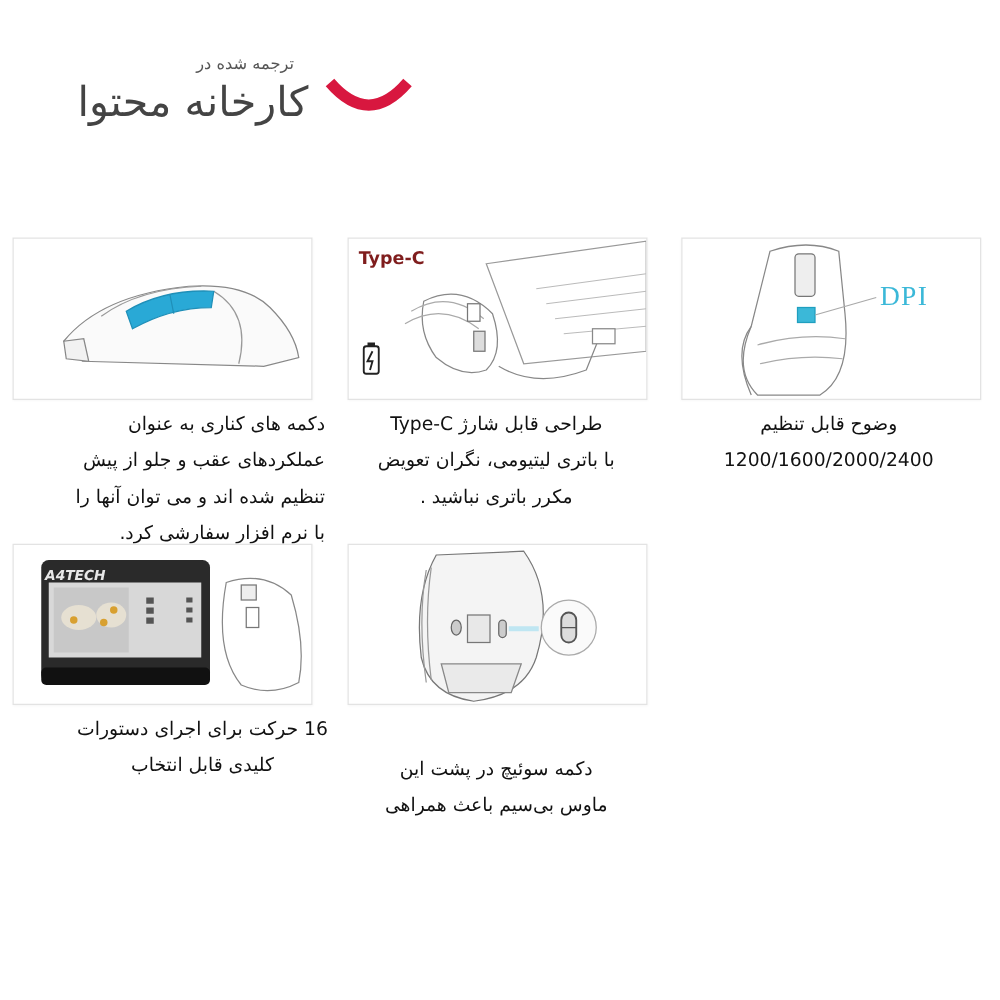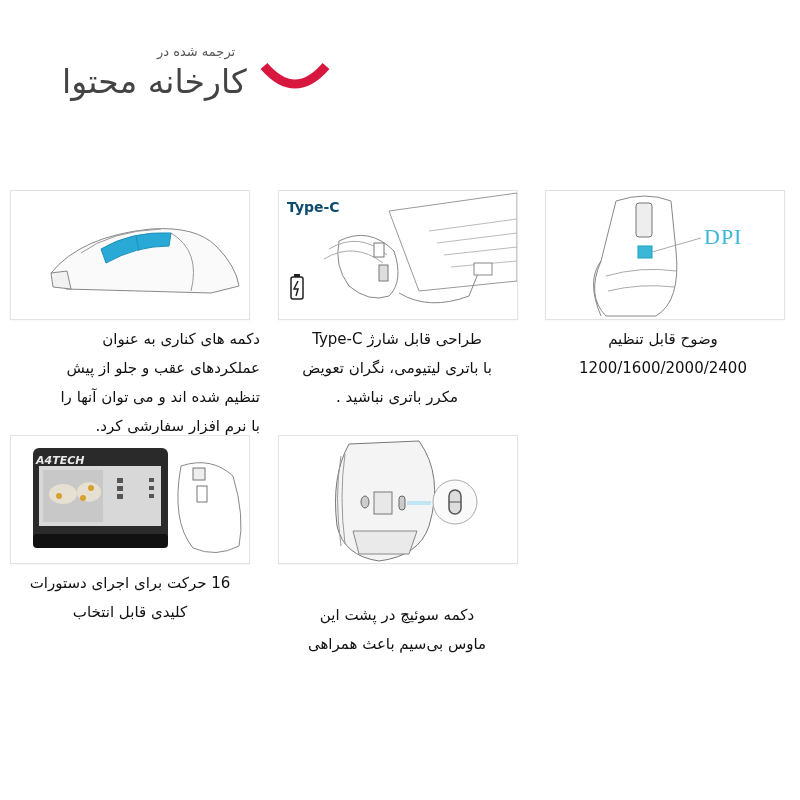--- a/index.html
+++ b/index.html
@@ -10,21 +10,21 @@
   .logo { position:absolute; left:30px; top:40px; width:260px; height:70px;margin-left:32px; }
   .logo-sub { position:absolute; left:95px; top:4px; font-size:13px; color:#555; direction:rtl; white-space:nowrap; }
   .logo-main { position:absolute; left:0; top:22px; font-size:33px; color:#444; direction:rtl; white-space:nowrap; letter-spacing:1px; }
   .logo-arc { position:absolute; left:198px; top:20px; width:70px; height:30px; }
 
   
   .card { position:absolute; width:238px; background:#fff; border:1px solid #e3e3e3; box-shadow:0 1px 2px rgba(0,0,0,0.04); overflow:hidden; }
   .card svg { position:absolute; left:0; top:0; }
   .caption { position:absolute; width:260px; text-align:center; direction:rtl; font-size:15px; line-height:29px; color:#111; }
 
-  .type-c-label { position:absolute; left:8px; top:8px; font-weight:bold; font-size:14px; color:#0c4a6e; font-family:"DejaVu Sans", sans-serif; }
+  .type-c-label { position:absolute; left:8px; top:8px; font-weight:bold; font-size:14px; color:#7f1d1d; font-family:"DejaVu Sans", sans-serif; }
   .dpi-label { position:absolute; left:158px; top:33px; font-size:22px; color:#3bb8d8; font-family:Liberation Serif, serif; letter-spacing:1px; }
   .brand-label { position:absolute; left:25px; top:18px; font-size:11px; font-weight:bold; color:#e8e8e8; font-style:italic; font-family:"DejaVu Sans", sans-serif; }
 </style>
 </head>
 <body>
 
 <div class="logo">
   <div class="logo-sub">ترجمه شده در</div>
   <div class="logo-main">کارخانه محتوا</div>
   <svg class="logo-arc" viewBox="0 0 70 30">
@@ -105,21 +105,21 @@
     <rect x="138" y="42" width="5" height="4" fill="#555"></rect>
     <rect x="138" y="50" width="5" height="4" fill="#555"></rect>
     <rect x="138" y="58" width="5" height="4" fill="#555"></rect>
     <rect x="22" y="98" width="135" height="14" rx="4" fill="#111"></rect>
     <path d="M170 30 Q200 20 222 40 Q234 80 228 110 Q205 122 182 112 Q160 85 170 30 Z" fill="#fff" stroke="#888"></path>
     <rect x="182" y="32" width="12" height="12" fill="#eee" stroke="#777"></rect>
     <rect x="186" y="50" width="10" height="16" fill="#fff" stroke="#777"></rect>
   </svg>
   <div class="brand-label">A4TECH</div>
 </div>
-<div class="caption" style="left:0px; top:569px;">
+<div class="caption" style="left:0px; top:569px;padding-left:32px;">
   <div>16 حرکت برای اجرای دستورات</div>
   <div>کلیدی قابل انتخاب</div>
 </div>
 
 <div class="card" style="left:278px; top:435px; height:127px;">
   <svg width="238" height="127" viewBox="0 0 238 127">
     <path d="M70 8 L140 5 Q165 40 150 90 Q140 120 100 125 Q65 120 58 90 Q52 40 70 8 Z" fill="#f4f4f4" stroke="#777"></path>
     <path d="M62 20 Q55 60 62 110" stroke="#999" fill="none"></path>
     <path d="M66 18 Q60 60 66 108" stroke="#999" fill="none"></path>
     <rect x="95" y="56" width="18" height="22" fill="#e8e8e8" stroke="#777"></rect>

